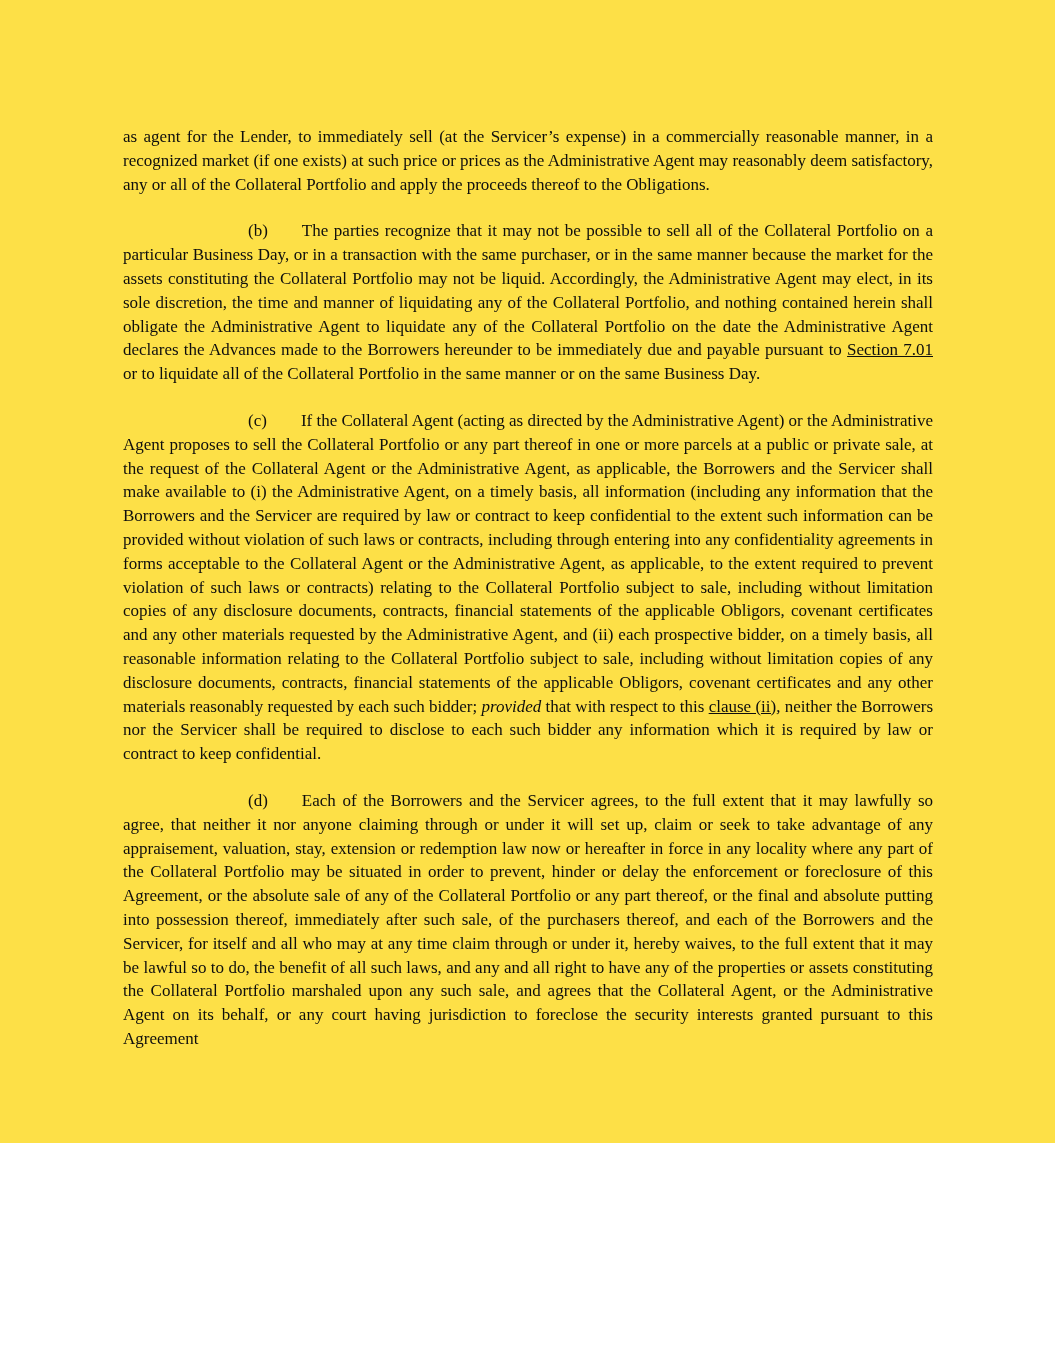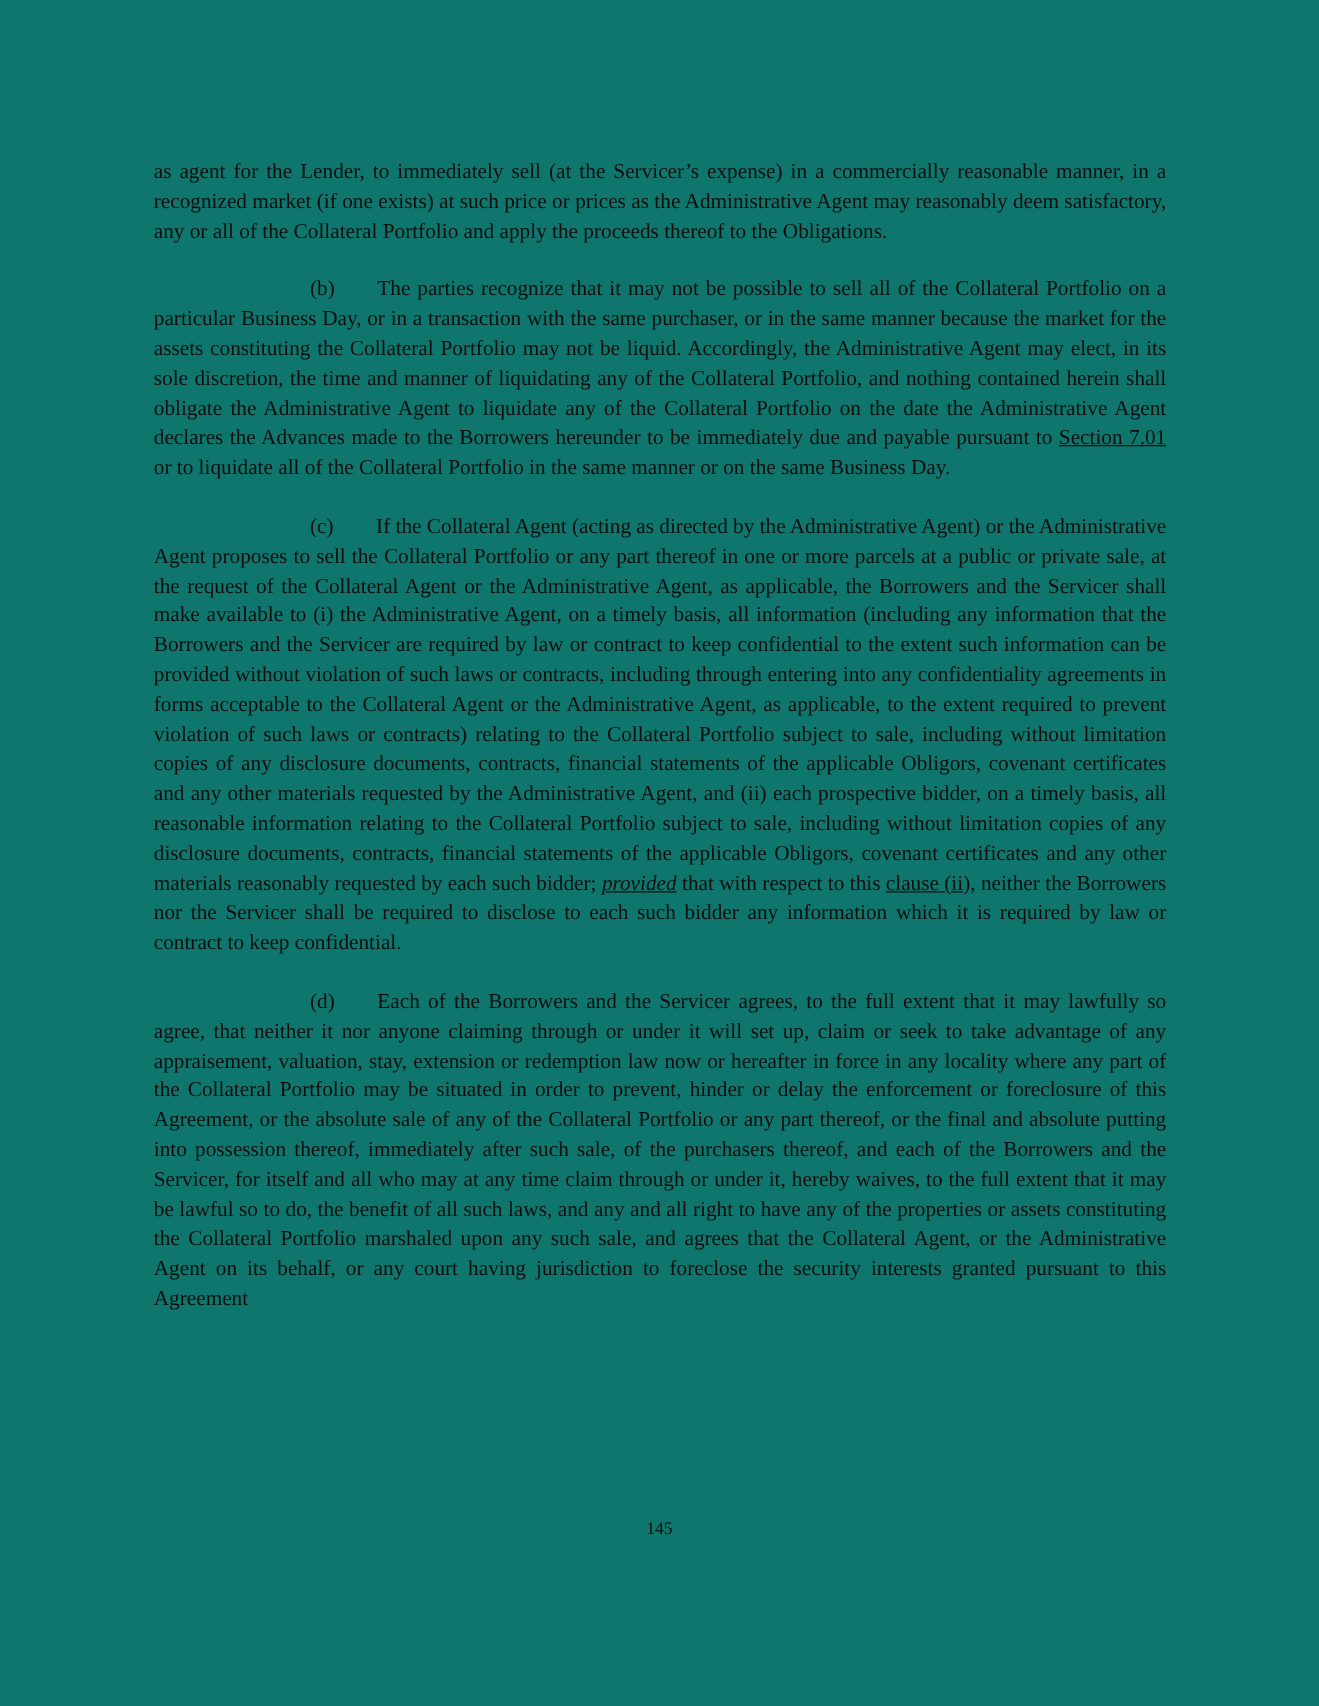--- a/index.html
+++ b/index.html
@@ -3,22 +3,22 @@
 <meta charset="utf-8">
 <style>
   html, body {
     margin: 0;
     padding: 0;
     background: #ffffff;
   }
   .page {
     position: relative;
     width: 1055px;
-    height: 1365px;
-    background: #0f766e;
+    height: 1143px;
+    background: #fde047;
     font-family: "Liberation Serif", "DejaVu Serif", serif;
     color: #0e0e0e;
     overflow: hidden;
   }
   .content {
     position: absolute;
     left: 123px;
     top: 125px;
     width: 810px;
   }
@@ -31,21 +31,21 @@
   }
   .content p.para.labeled {
     text-indent: 125px;
     margin-top: 12px;
   }
   .tab {
     display: inline-block;
     width: 34px;
   }
   .underline { text-decoration: underline; }
-  .italic { font-style: italic; text-decoration: underline; }
+  .italic { font-style: italic; }
   .footer {
     position: absolute;
     top: 1216px;
     left: 0;
     width: 100%;
     text-align: center;
     font-size: 14px;
     font-family: "Liberation Serif", "DejaVu Serif", serif;
     color: #0e0e0e;
   }

